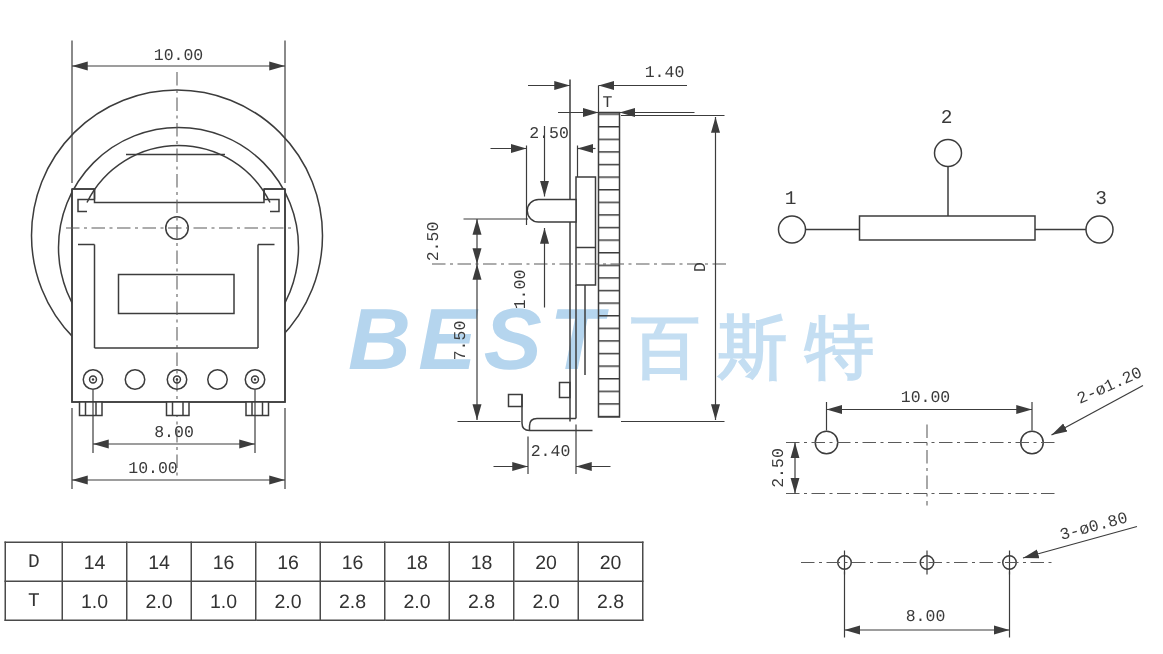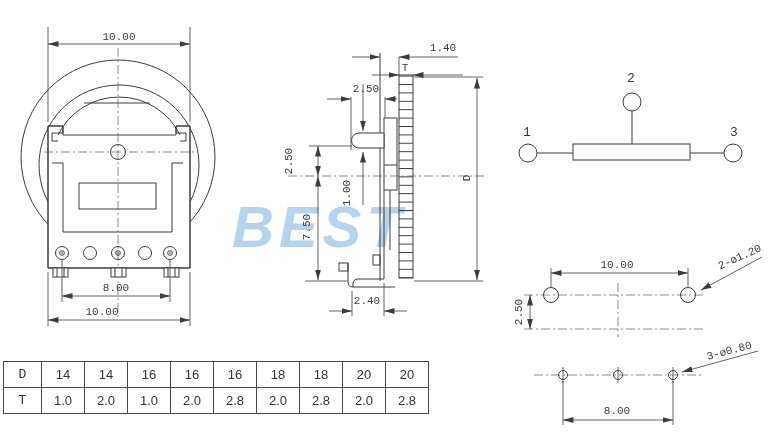--- a/index.html
+++ b/index.html
@@ -26,20 +26,21 @@
   table#dial-table{border-collapse:collapse;table-layout:fixed;}
   #dial-table td{border:1px solid #4a4a4a;width:42px;height:25px;text-align:center;
                  font:13px "Liberation Sans",sans-serif;color:#333;padding:0;}
   #dial-table td.hd{width:37px;font-family:"Liberation Mono",monospace;}
 </style>
 </head>
 <body>
 
 <div id="watermark">
   <span id="wm-logo">BEST</span>
+  <span id="wm-cjk">百斯特</span>
 </div>
 
 <svg id="drawing" width="775" height="436" viewBox="0 0 775 436">
   <defs>
     <marker id="mA" viewBox="0 0 11 8" markerWidth="11" markerHeight="8" refX="10.5" refY="4" orient="auto-start-reverse" markerUnits="userSpaceOnUse">
       <path d="M0,1 L10.5,4 L0,7 Z" fill="#3c3c3c"></path>
     </marker>
     <pattern id="hatch" width="14" height="8.4" patternUnits="userSpaceOnUse">
       <line x1="0" y1="0.5" x2="14" y2="0.5" stroke="#3c3c3c" stroke-width="1"></line>
     </pattern>

